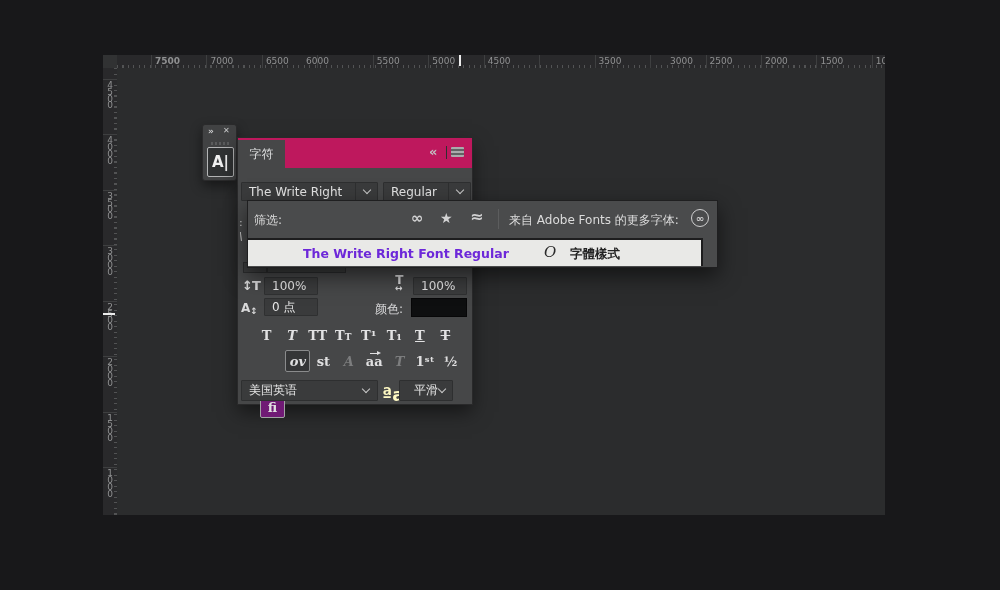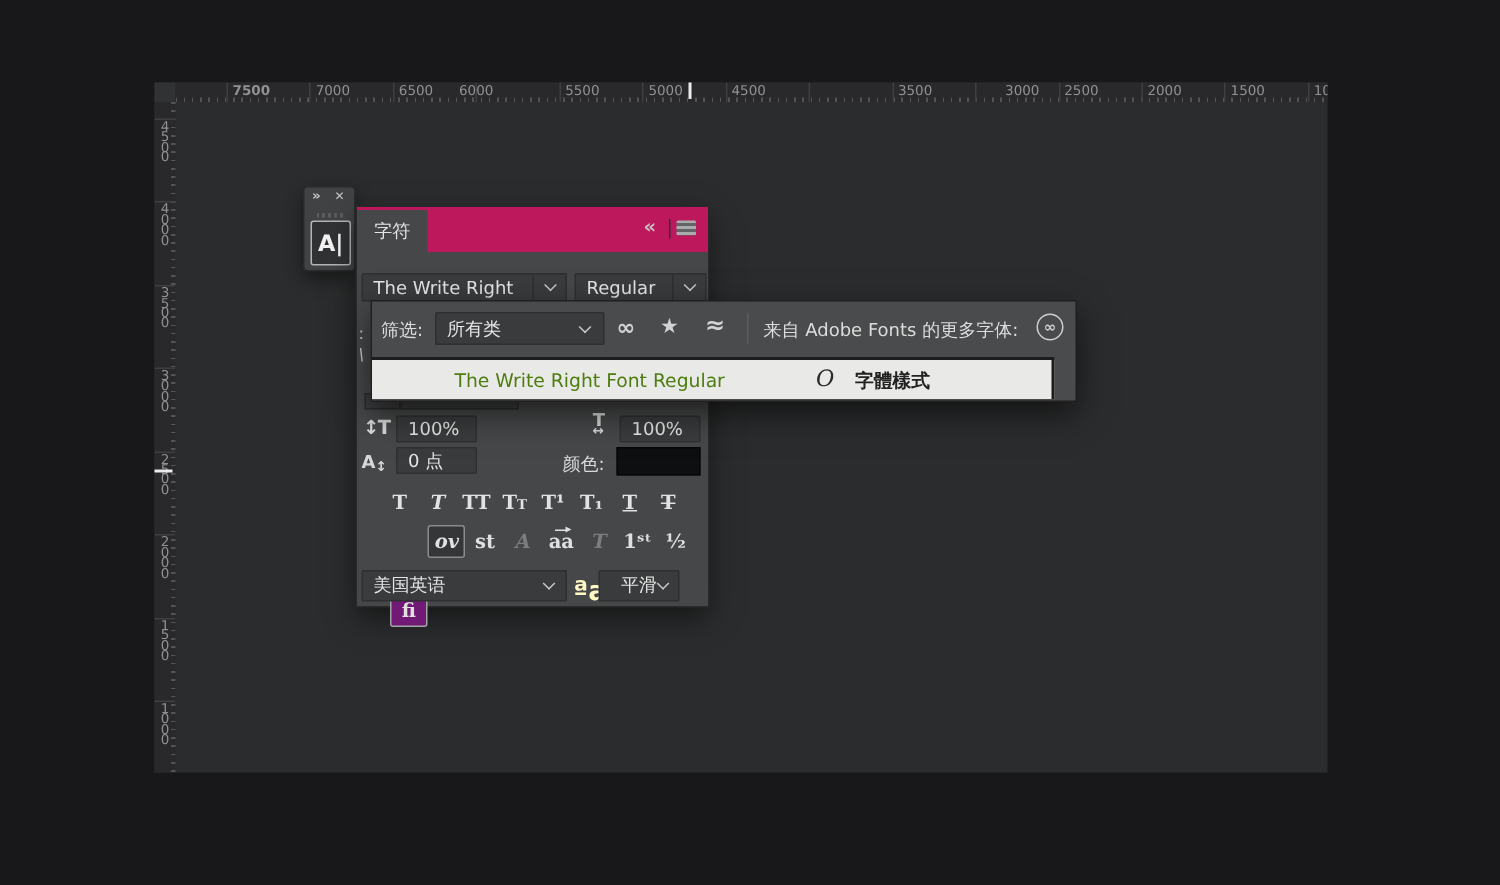--- a/index.html
+++ b/index.html
@@ -89,21 +89,21 @@
   .popup { position:absolute; left:247px; top:200px; width:471px; height:68px; background:#4a4b4c;
            border:1px solid #1f1f20; box-shadow:0 8px 20px rgba(0,0,0,.55); z-index:10; }
   .fp-label { position:absolute; color:#dcdcdc; font-size:12px; white-space:nowrap; }
   .fp-icon { position:absolute; color:#d2d2d3; }
   .fp-divider { position:absolute; left:250px; top:8px; width:1px; height:20px; background:#5c5d5e; }
   .cc-circle { position:absolute; left:443px; top:8px; width:18px; height:18px; border:1.6px solid #cfcfd0;
                border-radius:50%; display:flex; align-items:center; justify-content:center;
                color:#cfcfd0; font-size:10px; font-weight:bold; }
   .fp-row { position:absolute; left:0px; top:37px; width:455px; height:28px; background:#e9e9e7;
             border-top:2px solid #1d1d1e; border-right:2px solid #1d1d1e; }
-  .fp-name { position:absolute; left:55px; top:6px; color:#4d7c0f; font-size:12.5px; font-weight:normal; white-space:nowrap; }
+  .fp-name { position:absolute; left:55px; top:6px; color:#6d28d9; font-size:12.5px; font-weight:bold; white-space:nowrap; }
   .fp-sample-glyph { position:absolute; left:296px; top:3px; color:#2a2a2a; font-size:15px; font-style:italic;
                      font-family:"DejaVu Serif","Liberation Serif",serif; }
   .fp-sample-text { position:absolute; left:322px; top:6px; color:#222; font-size:12.5px; font-weight:bold; }
 </style>
 </head>
 <body>
 
 <div class="screen">
 
   <div class="docarea"></div>
@@ -264,24 +264,20 @@
     </div>
     <span class="aa-icon" style="left:144px; top:246px;">ªa</span>
     <div class="combo" style="left:161px; top:242px; width:54px; height:21px;">
       <span class="val" style="padding-left:14px;">平滑</span>
       <span style="position:absolute; right:7px;" class="chev"></span>
     </div>
   </div>
 
   <div class="popup">
     <span class="fp-label" style="left:6px; top:11px;text-align:right;">筛选:</span>
-    <div class="combo" style="left:42px; top:7px; width:113px; height:22px;">
-      <span class="val">所有类</span>
-      <span style="position:absolute; right:9px;" class="chev"></span>
-    </div>
     <span class="fp-icon" style="left:163px; top:8px; font-size:15px; font-weight:bold;">∞</span>
     <span class="fp-icon" style="left:192px; top:9px; font-size:14px;">★</span>
     <span class="fp-icon" style="left:222px; top:6px; font-size:16px; font-weight:bold;">≈</span>
     <div class="fp-divider"></div>
     <span class="fp-label" style="left:261px; top:11px;">来自 Adobe Fonts 的更多字体:</span>
     <div class="cc-circle">
         <span>∞</span>
       </div>
 
     <div class="fp-row">

